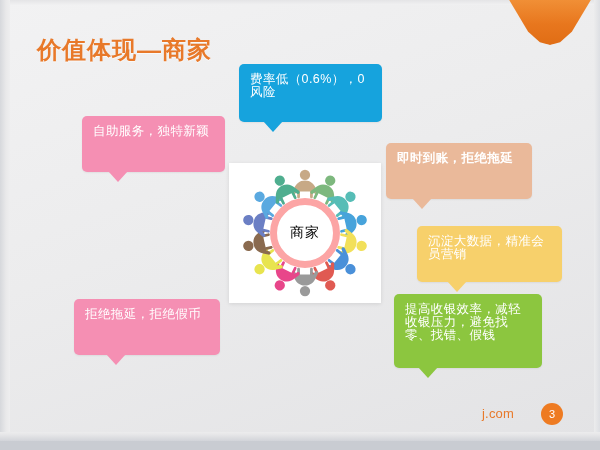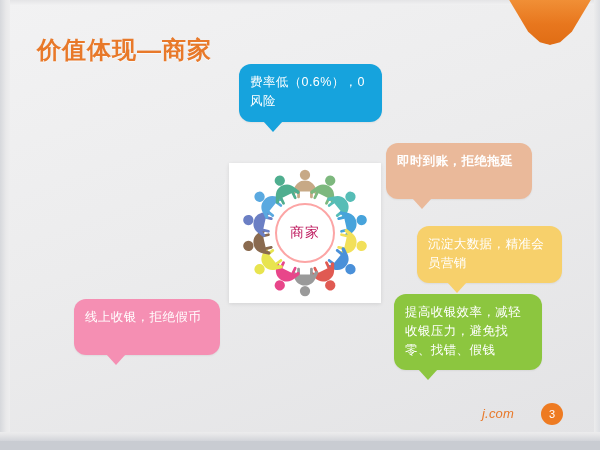--- a/index.html
+++ b/index.html
@@ -45,29 +45,29 @@
   
   .center-card{
     position:absolute;left:229px;top:163px;width:152px;height:140px;
     background:#ffffff;
     box-shadow:0 1px 4px rgba(0,0,0,.10);
   }
   .people-wrap{position:absolute;left:0;top:0;width:152px;height:140px;}
   .center-label{
     position:absolute;left:50%;top:50%;transform:translate(-50%,-50%);
     width:56px;height:56px;border-radius:50%;
-    border:2px solid #fca5a5;background:rgba(255,255,255,.86);
+    border:7px solid #fca5a5;background:rgba(255,255,255,.86);
     display:flex;align-items:center;justify-content:center;
-    font-size:14px;color:#be185d;letter-spacing:1px;text-align:center;
+    font-size:14px;color:#000000;letter-spacing:1px;text-align:center;
   }
 
   
   .bubble{
-    position:absolute;border-radius:12px;color:#ffffff;
-    font-size:12.5px;line-height:19px;letter-spacing:.4px;
+    position:absolute;border-radius:5px;color:#ffffff;
+    font-size:12.5px;line-height:13px;letter-spacing:.4px;
     padding:9px 11px 10px 11px;box-sizing:border-box;
     box-shadow:0 1px 2px rgba(0,0,0,.06);
   }
   .bubble .tail{
     position:absolute;bottom:-10px;width:0;height:0;
     border-left:10px solid transparent;border-right:10px solid transparent;
   }
 
   #b-rate{left:239px;top:64px;width:143px;min-height:58px;background:#16a3dd;}
   #b-rate .tail{border-top:11px solid #16a3dd;left:24px;}
@@ -89,21 +89,21 @@
 
   #b-bigdata{left:417px;top:226px;width:145px;min-height:56px;background:#f7d06b;}
   #b-bigdata .tail{border-top:11px solid #f7d06b;left:30px;}
 
   #b-eff{left:394px;top:294px;width:148px;min-height:74px;background:#8cc63f;}
   #b-eff .tail{border-top:11px solid #8cc63f;left:24px;}
 
   
   .brand{
     position:absolute;left:482px;top:406px;
-    font-size:13px;color:#e8792a;letter-spacing:.2px;font-style:italic;
+    font-size:13px;color:#e8792a;letter-spacing:.2px;
   }
   .page-badge{
     position:absolute;left:541px;top:403px;width:22px;height:22px;
     border-radius:50%;background:#ee7b22;color:#fff;
     font-size:11px;display:flex;align-items:center;justify-content:center;
   }
 </style>
 </head>
 <body>
 
@@ -182,24 +182,28 @@
       </svg>
     </div>
     <div class="center-label">商家</div>
   </div>
 
   <div class="bubble" id="b-rate">
     <span>费率低（0.6%），0风险</span>
     <span class="tail"></span>
   </div>
 
+  <div class="bubble" id="b-self">
+    <span>自助服务，独特新颖</span>
+    <span class="tail"></span>
+  </div>
 
 
   <div class="bubble" id="b-cash">
-    <span>线上收银，拒绝假币</span>
+    <span>拒绝拖延，拒绝假币</span>
     <span class="tail"></span>
   </div>
 
 
   <div class="bubble" id="b-instant">
     <span>即时到账，拒绝拖延</span>
     <span class="tail"></span>
   </div>
 
   <div class="bubble" id="b-bigdata">

